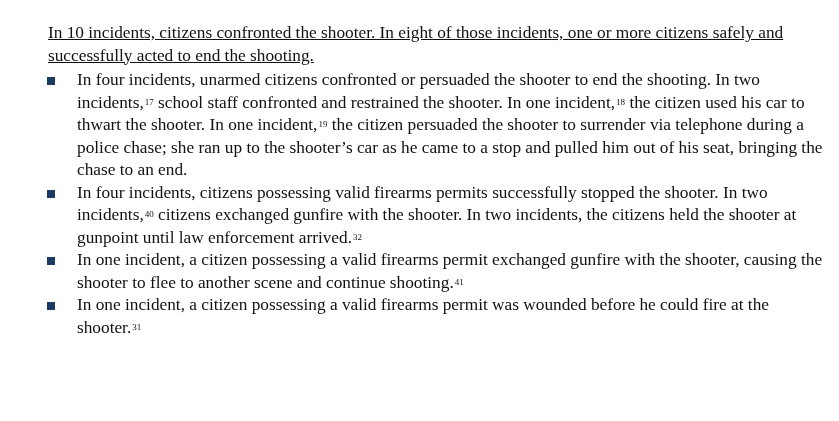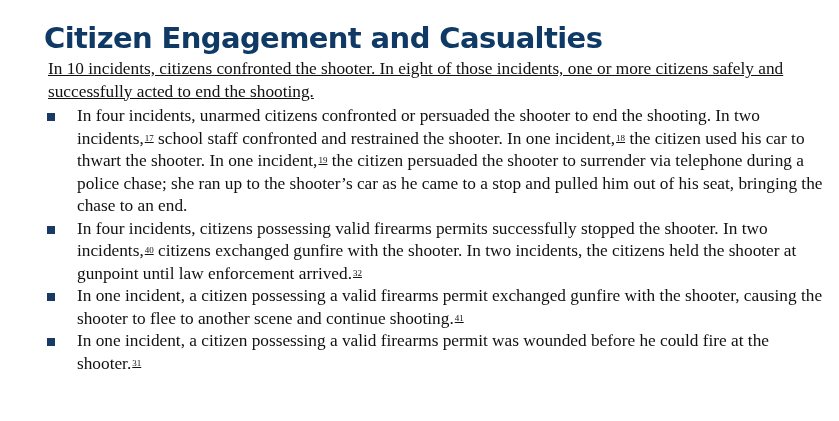--- a/index.html
+++ b/index.html
@@ -55,28 +55,26 @@
       width: 8px;
       height: 8px;
       background: #1b3a63;
     }
     sup.fn {
       font-size: 9px;
       vertical-align: top;
       position: relative;
       top: -1px;
       margin-left: 1px;
-      text-decoration: underline;
     }
   </style>
 </head>
 <body>
 
 <div class="page">
-  <h1 class="title" style="color: rgb(15, 58, 102);">Citizen Engagement and Casualties</h1>
   <div class="body-text">
     <p class="intro">In 10 incidents, citizens confronted the shooter. In eight of those incidents, one or more citizens safely and successfully acted to end the shooting.</p>
     <ul class="bullets">
       <li>
         <span class="bullet-square" style="background: rgb(27, 58, 99);"></span>
         <span class="li-content">In four incidents, unarmed citizens confronted or persuaded the shooter to end the shooting. In two incidents,<sup class="fn">17</sup> school staff confronted and restrained the shooter. In one incident,<sup class="fn">18</sup> the citizen used his car to thwart the shooter. In one incident,<sup class="fn">19</sup> the citizen persuaded the shooter to surrender via telephone during a police chase; she ran up to the shooter’s car as he came to a stop and pulled him out of his seat, bringing the chase to an end.</span>
       </li>
       <li>
         <span class="bullet-square" style="background: rgb(27, 58, 99);"></span>
         <span class="li-content">In four incidents, citizens possessing valid firearms permits successfully stopped the shooter. In two incidents,<sup class="fn">40</sup> citizens exchanged gunfire with the shooter. In two incidents, the citizens held the shooter at gunpoint until law enforcement arrived.<sup class="fn">32</sup></span>

